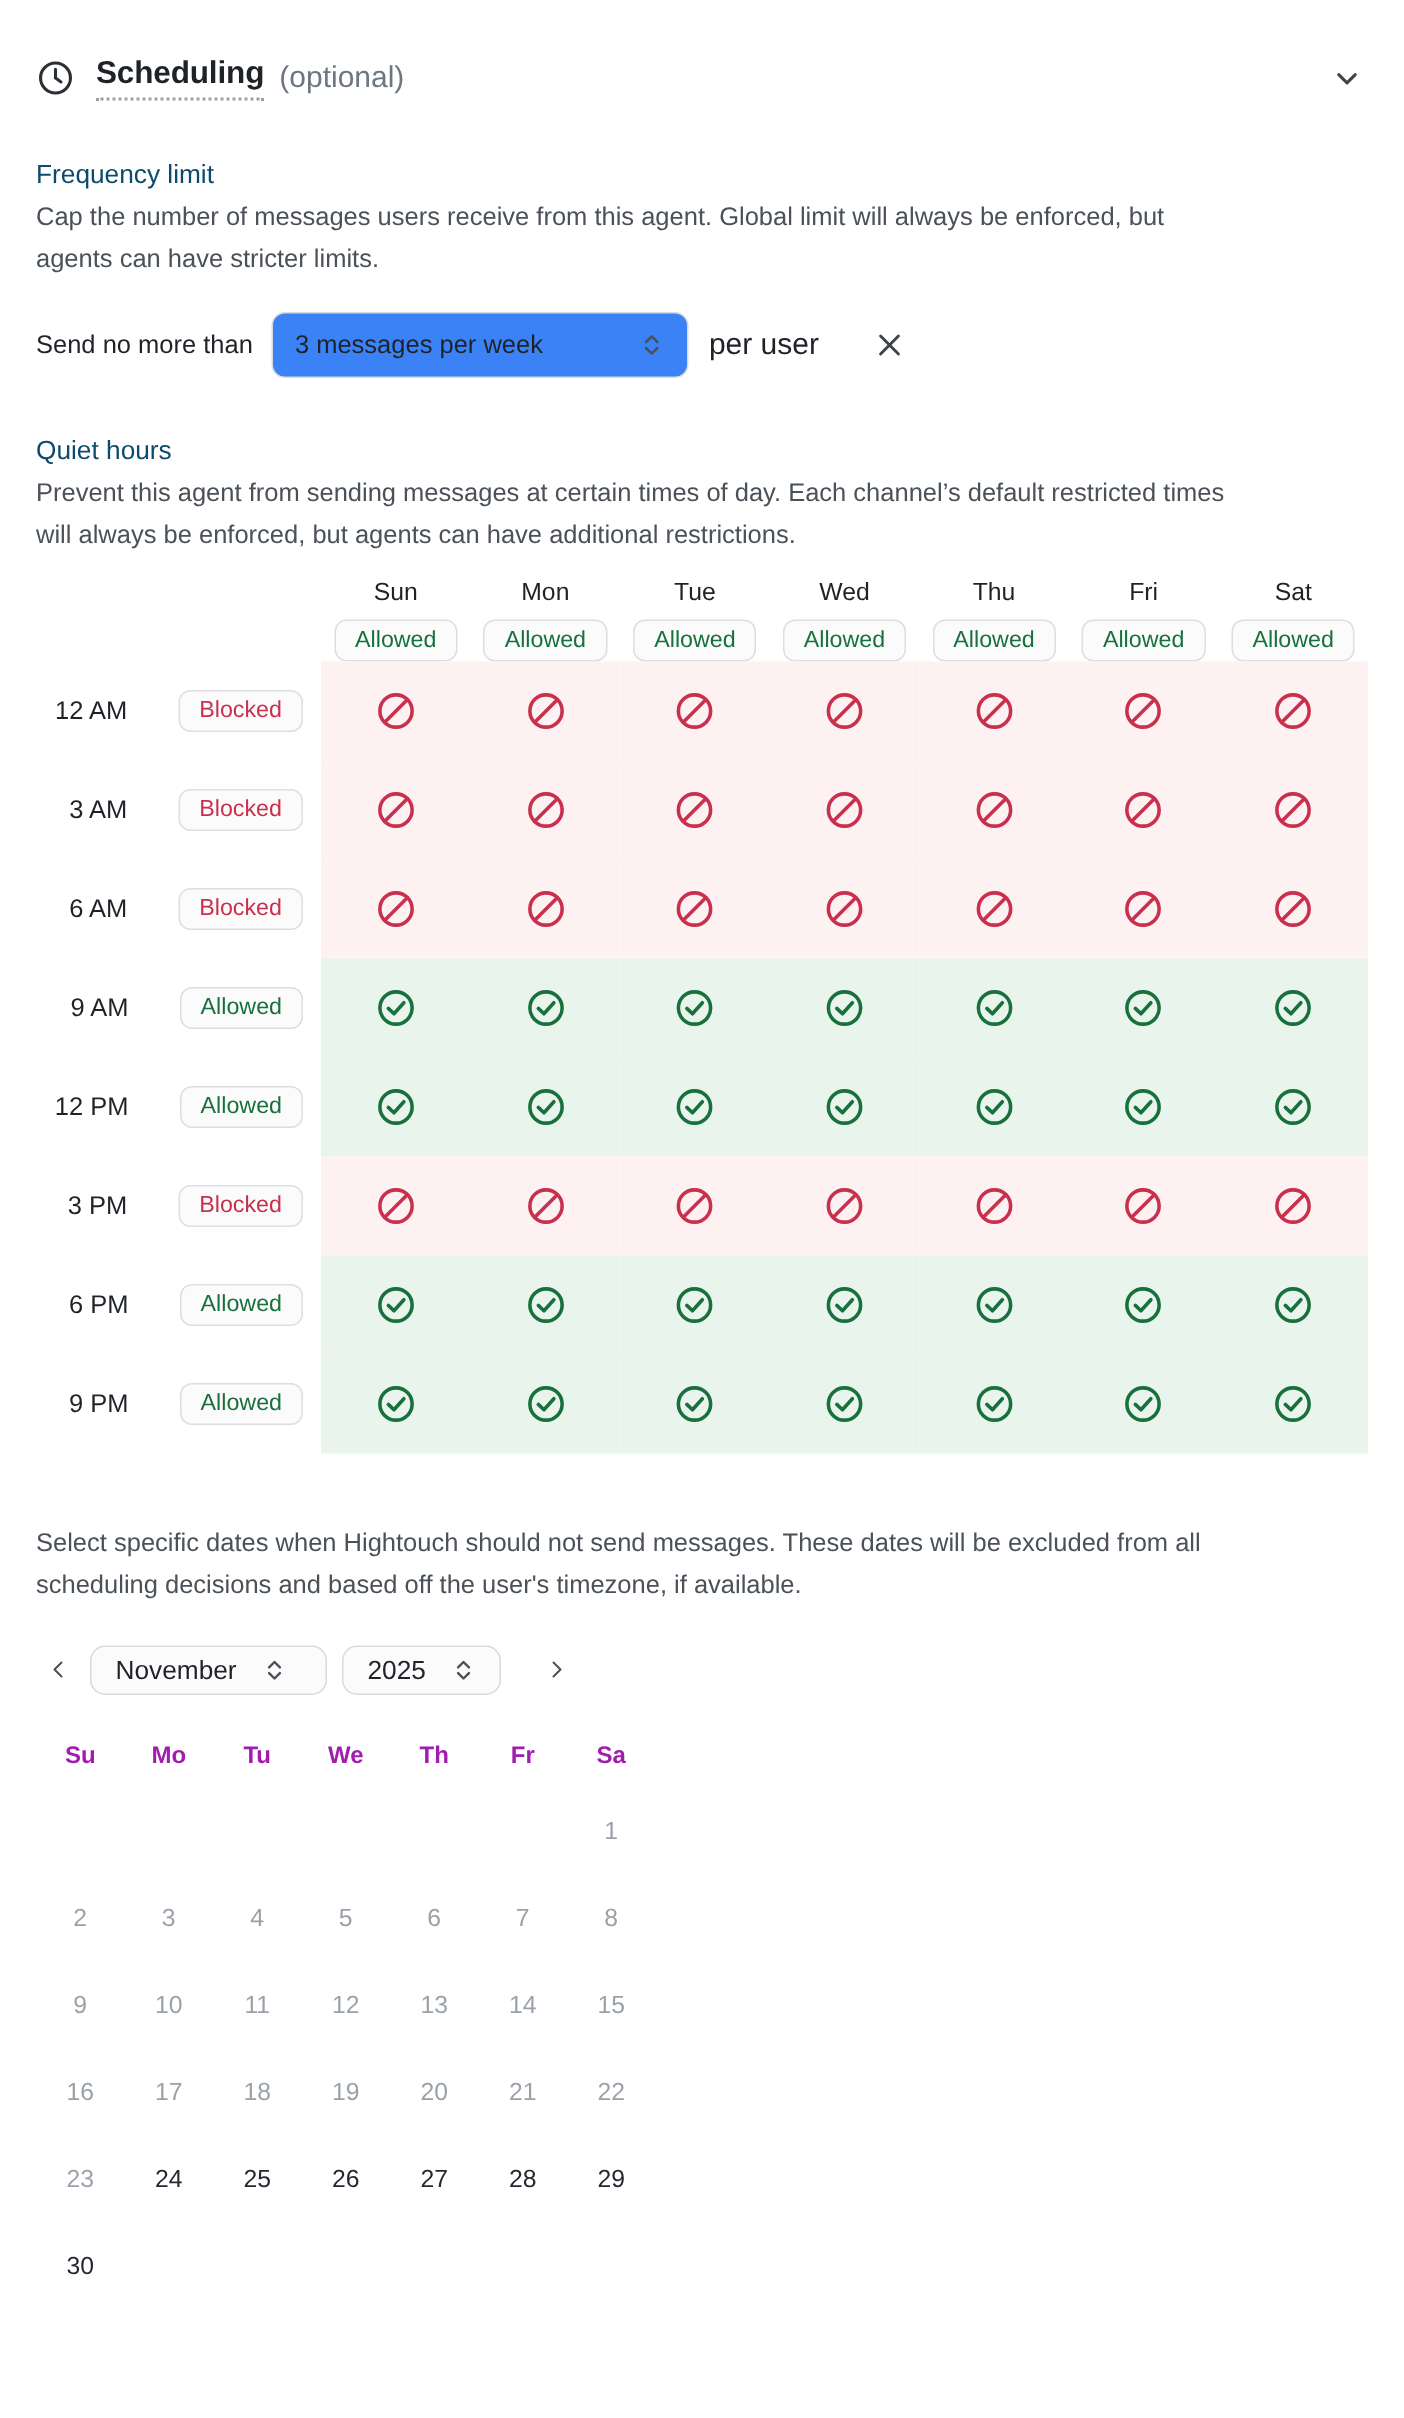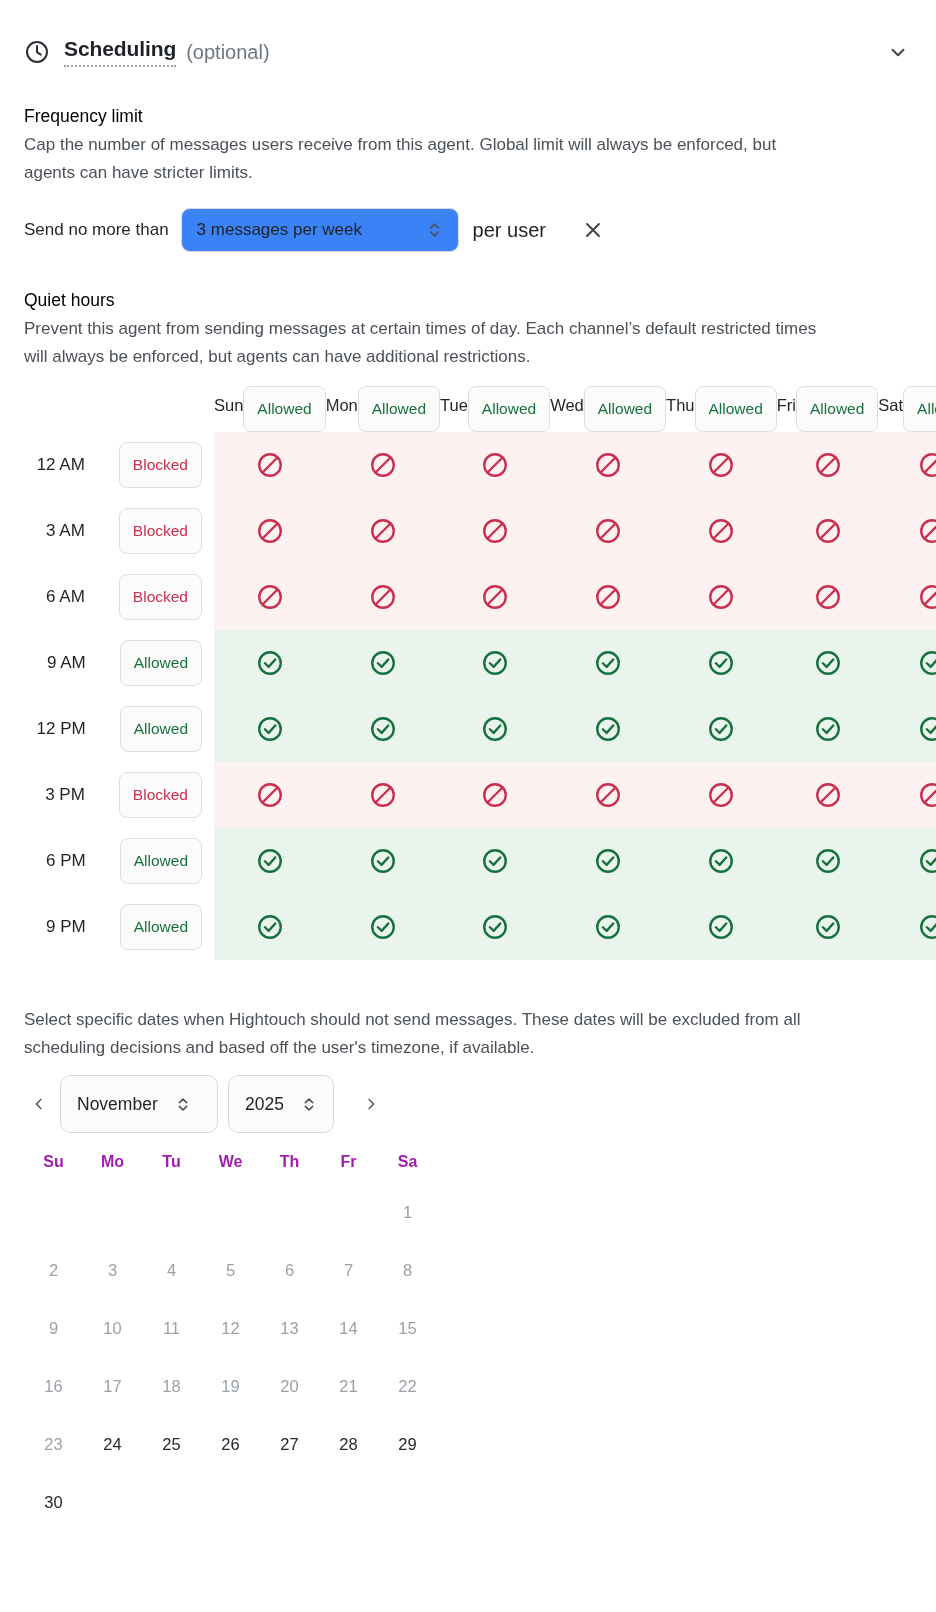--- a/index.html
+++ b/index.html
@@ -44,21 +44,21 @@
     width: 28px; height: 28px;
     display: flex; align-items: center; justify-content: center;
     cursor: pointer;
   }
 
   
   .block { padding: 0 24px; }
   .block-title {
     font-size: 17.5px;
     font-weight: normal;
-    color: #000000;
+    color: #0c4a6e;
     margin-bottom: 4px;
   }
   .block-desc {
     font-size: 17px;
     color: #4b5158;
     line-height: 1.62;
     max-width: 800px;
   }
 
   
@@ -97,35 +97,35 @@
   #quiet-hours { margin-top: 38px; }
 
   .qh-grid {
     margin-top: 16px;
     display: grid;
     grid-template-columns: 190px repeat(7, 1fr);
     width: 888px;
   }
   .qh-head-cell {
     display: flex;
-    flex-direction: row;
+    flex-direction: column;
     align-items: center;
     justify-content: flex-end;
     padding-bottom: 0;
   }
   .qh-day-name {
     font-size: 16.5px;
     color: #1f2328;
     margin-bottom: 8px;
   }
   .pill {
     display: inline-flex;
     align-items: center;
     justify-content: center;
-    height: 46px;
+    height: 28px;
     padding: 0 13px;
     border: 1px solid #dcdee1;
     border-radius: 8px;
     background: #fbfbfc;
     font-size: 15.5px;
     cursor: pointer;
     white-space: nowrap;
   }
   .pill.allowed { color: #18713c; }
   .pill.blocked { color: #c8304d; }
@@ -168,21 +168,21 @@
   }
   .cal-arrow {
     width: 30px; height: 30px;
     display: flex; align-items: center; justify-content: center;
     font-size: 20px; color: #4b5158;
     cursor: pointer;
     margin-right: 6px;
   }
   .cal-arrow.next { margin-left: 12px; margin-right: 0; }
   .cal-select {
-    height: 58px;
+    height: 33px;
     border: 1px solid #d8dadd;
     border-radius: 10px;
     background: #fbfbfc;
     display: flex;
     align-items: center;
     padding: 0 13px 0 16px;
     cursor: pointer;
     margin-right: 10px;
   }
   .cal-select .sv { font-size: 17.5px; color: #1f2328; }

